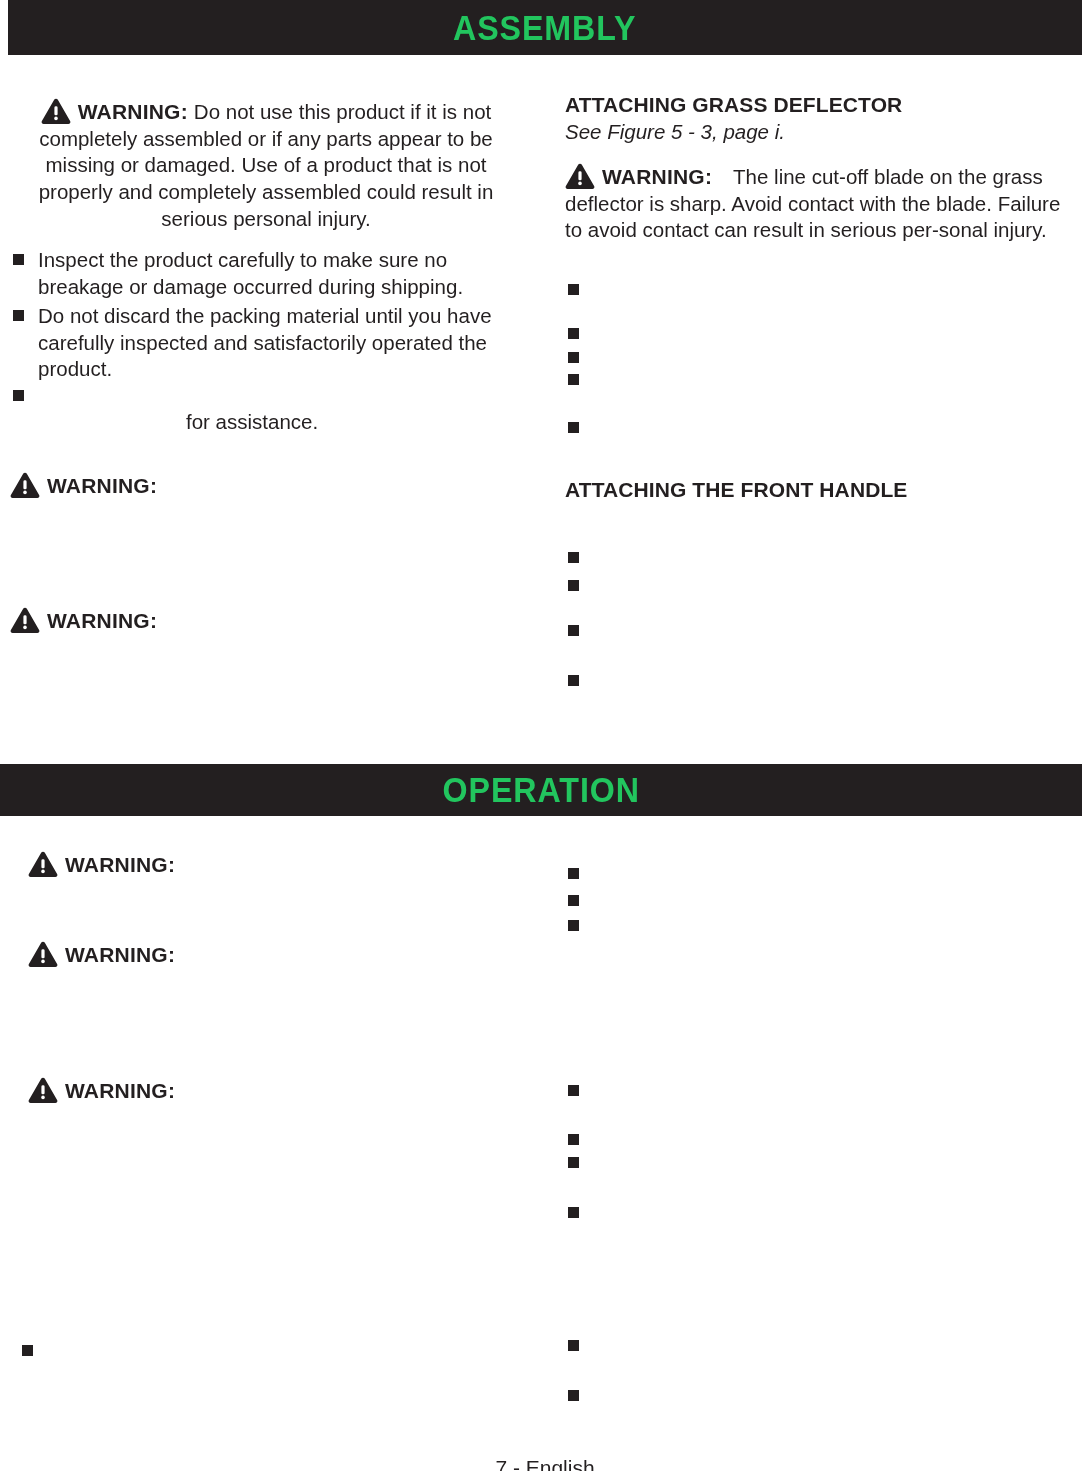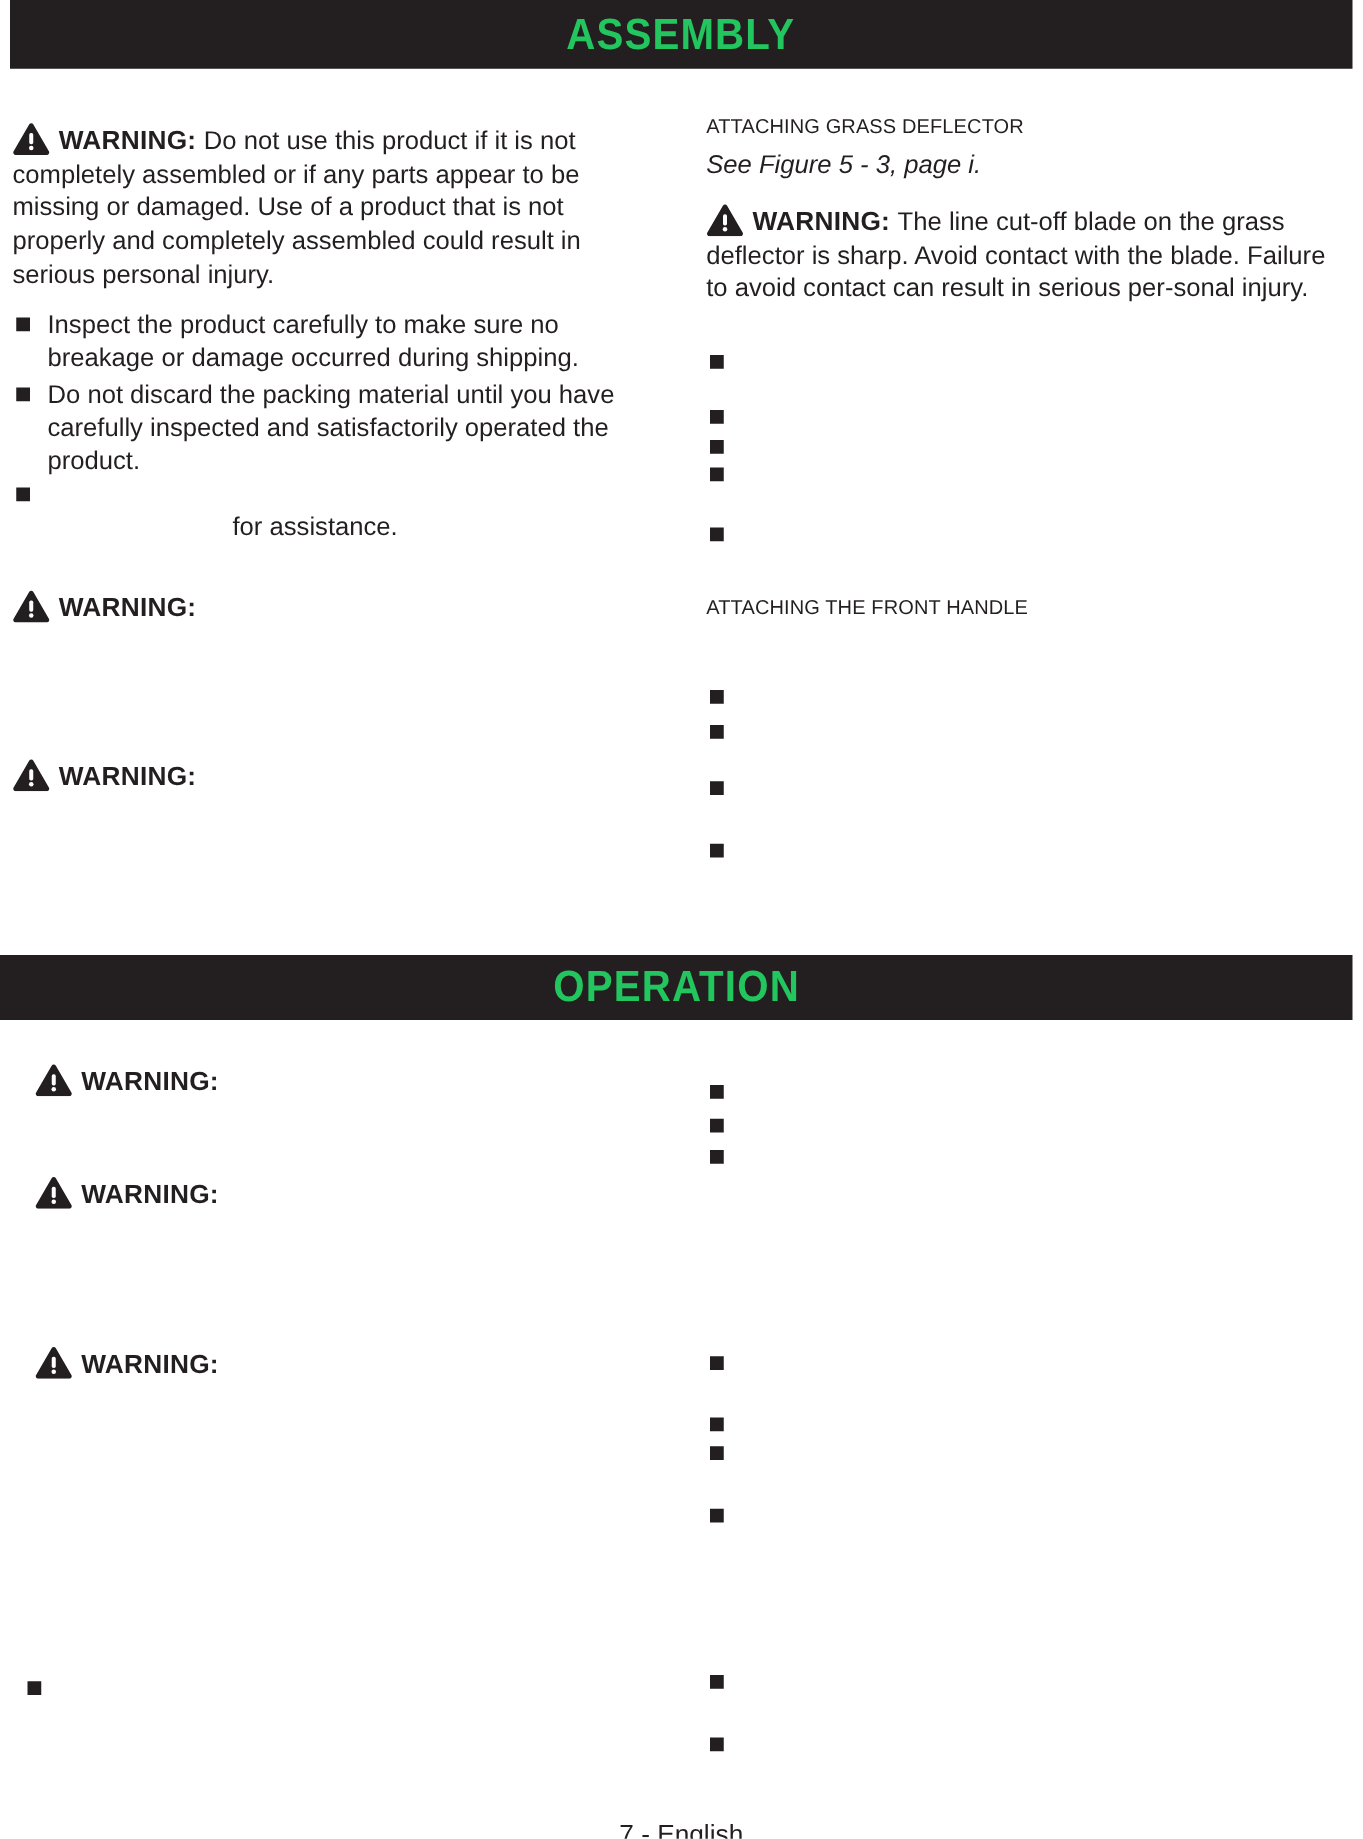--- a/index.html
+++ b/index.html
@@ -85,22 +85,22 @@
     margin-right: 14px;
   }
   .bullet-text {
     display: block;
     white-space: pre-line;
   }
 
   
   .section-heading {
     position: absolute;
-    font-size: 16px;
-    font-weight: normal;
+    font-size: 21px;
+    font-weight: bold;
     letter-spacing: 0.1px;
   }
   .figure-ref {
     position: absolute;
     font-size: 20.5px;
     font-style: italic;
   }
 
   
   #footer {
@@ -111,21 +111,21 @@
     font-size: 21px;
   }
 </style>
 </head>
 <body>
 
 <div class="banner" id="banner-assembly">
   <span class="banner-title">ASSEMBLY</span>
 </div>
 
-<div class="warning-block" style="left:10px; top:98px; width:512px;">
+<div class="warning-block" style="left:10px; top:98px; width:512px;text-align:center;">
   <span class="warn-icon">
     <svg viewBox="0 0 30 26" xmlns="http://www.w3.org/2000/svg">
       <path d="M13.3 1.6 L0.9 23.0 a2 2 0 0 0 1.7 3.0 L27.4 26.0 a2 2 0 0 0 1.7 -3.0 L16.7 1.6 a2 2 0 0 0 -3.4 0 Z" fill="#231f20"></path>
       <rect x="13.4" y="8.3" width="3.2" height="9.0" rx="1.4" fill="#ffffff"></rect>
       <circle cx="15" cy="20.4" r="1.8" fill="#ffffff"></circle>
     </svg>
   </span><span class="warn-label">WARNING:</span><span class="warn-text" style="margin-left:6px;">Do not use this product if it is not completely assembled or if any parts appear to be missing or damaged. Use of a product that is not properly and completely assembled could result in serious personal injury.</span>
 </div>
 
 <div class="bullet-item" style="left:13px; top:247px; width:520px;">
@@ -174,21 +174,21 @@
   <span>See Figure 5 - 3, page i.</span>
 </div>
 
 <div class="warning-block" style="left:565px; top:163px; width:500px;">
   <span class="warn-icon">
     <svg viewBox="0 0 30 26" xmlns="http://www.w3.org/2000/svg">
       <path d="M13.3 1.6 L0.9 23.0 a2 2 0 0 0 1.7 3.0 L27.4 26.0 a2 2 0 0 0 1.7 -3.0 L16.7 1.6 a2 2 0 0 0 -3.4 0 Z" fill="#231f20"></path>
       <rect x="13.4" y="8.3" width="3.2" height="9.0" rx="1.4" fill="#ffffff"></rect>
       <circle cx="15" cy="20.4" r="1.8" fill="#ffffff"></circle>
     </svg>
-  </span><span class="warn-label">WARNING:</span><span class="warn-text" style="margin-left:6px;">The line cut-off blade on the grass deflector is sharp. Avoid contact with the blade. Failure to avoid contact can result in serious per-sonal injury.</span>
+  </span><span class="warn-label">WARNING:</span><span class="warn-text" style="margin-left:21px;">The line cut-off blade on the grass deflector is sharp. Avoid contact with the blade. Failure to avoid contact can result in serious per-sonal injury.</span>
 </div>
 
 <div class="bullet-item" style="left:568px; top:277px; width:500px;">
   <span class="bullet-sq"></span>
   <span class="bullet-text"></span>
 </div>
 <div class="bullet-item" style="left:568px; top:321px; width:500px;">
   <span class="bullet-sq"></span>
   <span class="bullet-text"></span>
 </div>

